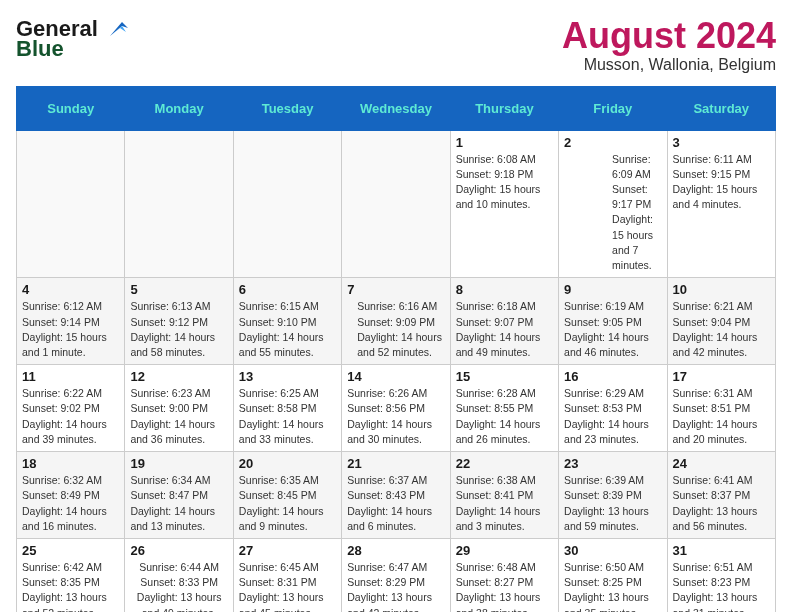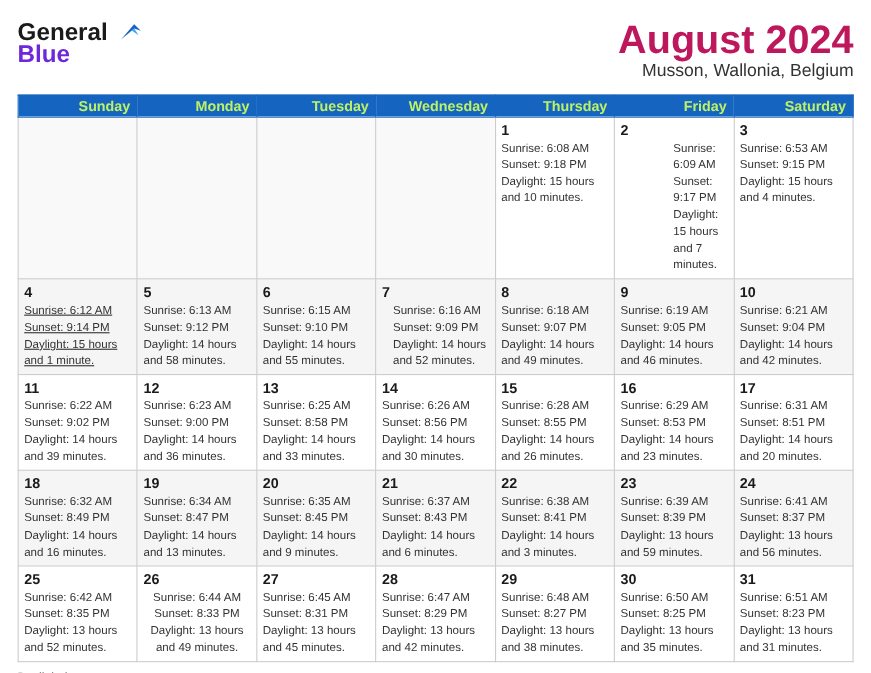--- a/index.html
+++ b/index.html
@@ -34,23 +34,23 @@
       font-size: 16px;
       color: #333;
     }
     table {
       width: 100%;
       border-collapse: collapse;
       font-size: 11px;
     }
     thead tr th {
       background-color: #1565c0;
-      color: #bef264;
-      text-align: right;
-      padding: 2px 6px;
+      color: #5eead4;
+      text-align: center;
+      padding: 14px 6px;
       font-size: 13px;
       font-weight: bold;
       border: 1px solid #1565c0;
     }
     tbody tr td {
       vertical-align: top;
       border: 1px solid #ccc;
       padding: 4px 5px;
       width: calc(100% / 7);
       min-height: 70px;
@@ -85,21 +85,21 @@
 
 <div class="header">
   <div class="logo">
     <div style="display:flex;align-items:center;gap:2px;">
       <span style="font-size:22px;font-weight:bold;color:#1a1a1a;">General</span>
       <svg width="30" height="22" viewBox="0 0 30 22">
         <polygon points="10,18 22,4 28,10 22,8" fill="#1565c0"></polygon>
         <polygon points="10,18 20,10 26,14 22,8" fill="#42a5f5"></polygon>
       </svg>
     </div>
-    <span style="font-size:22px;font-weight:bold;color:#6d28d9;margin-top:-6px;">Blue</span>
+    <span style="font-size:22px;font-weight:bold;color:#14532d;margin-top:-6px;">Blue</span>
   </div>
   <div class="title-block">
     <div class="month-year">August 2024</div>
     <div class="location">Musson, Wallonia, Belgium</div>
   </div>
 </div>
 
 <table>
   <thead>
     <tr>
@@ -127,30 +127,30 @@
         </td>
         <td>
           <span class="day-number">2</span>
           <div class="day-info" style="white-space: pre-line; margin-left: 48px;">Sunrise: 6:09 AM
 Sunset: 9:17 PM
 Daylight: 15 hours
 and 7 minutes.</div>
         </td>
         <td>
           <span class="day-number">3</span>
-          <div class="day-info" style="white-space: pre-line;">Sunrise: 6:53 AM
+          <div class="day-info" style="white-space: pre-line;">Sunrise: 6:11 AM
 Sunset: 9:15 PM
 Daylight: 15 hours
 and 4 minutes.</div>
         </td>
       </tr>
       <tr>
         <td>
           <span class="day-number">4</span>
-          <div class="day-info" style="white-space: pre-line; text-decoration: underline;">Sunrise: 6:12 AM
+          <div class="day-info" style="white-space: pre-line;">Sunrise: 6:12 AM
 Sunset: 9:14 PM
 Daylight: 15 hours
 and 1 minute.</div>
         </td>
         <td>
           <span class="day-number">5</span>
           <div class="day-info" style="white-space: pre-line;">Sunrise: 6:13 AM
 Sunset: 9:12 PM
 Daylight: 14 hours
 and 58 minutes.</div>

